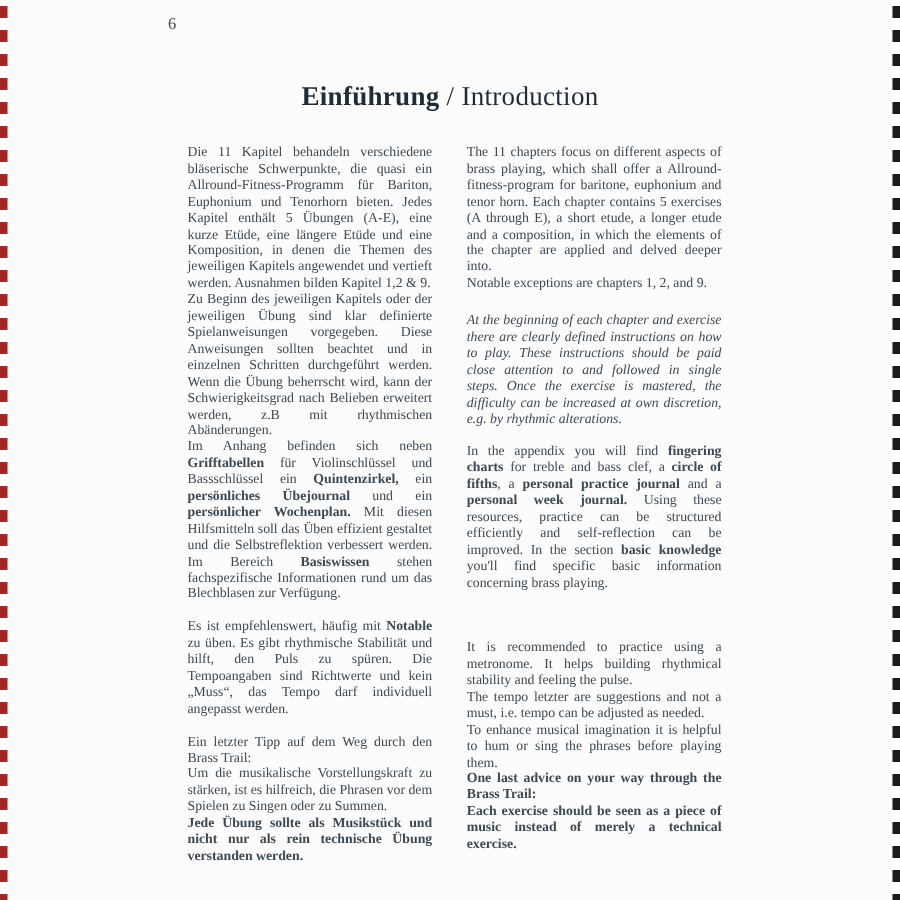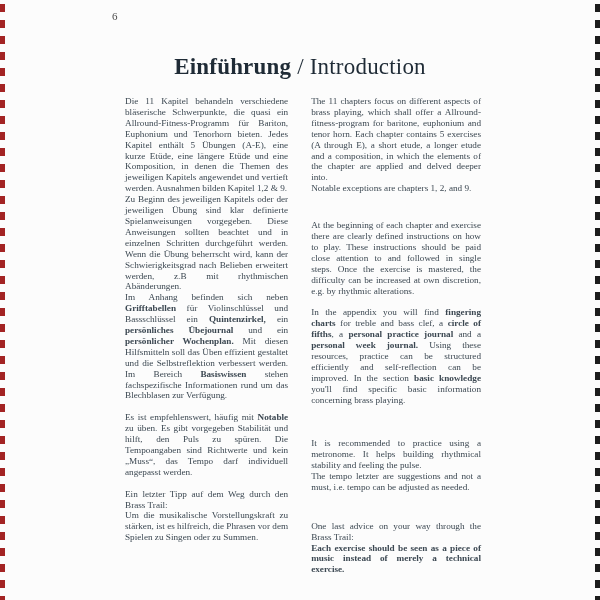--- a/index.html
+++ b/index.html
@@ -19,21 +19,21 @@
   }
   .edge{position:absolute;top:4px;bottom:0;width:5px;}
   .edge-left{left:0;background:repeating-linear-gradient(180deg,var(--edge-left) 0 8px,transparent 8px 16px);}
   .edge-right{right:0;background:repeating-linear-gradient(180deg,var(--edge-right) 0 8px,transparent 8px 16px);}
   .page-number{
     position:absolute;left:112px;top:10px;
     font-size:11px;color:var(--page-num);letter-spacing:.3px;
   }
   .title{
     position:absolute;top:54px;left:0;width:100%;margin:0;
-    text-align:center;font-size:23px;font-weight:normal;
+    text-align:center;font-size:18px;font-weight:normal;
     color:var(--title-text);letter-spacing:.2px;
   }
   .title .t-de{font-weight:bold;}
   .columns{
     position:absolute;top:96px;left:125px;width:356px;
     display:flex;gap:23px;align-items:flex-start;
   }
   .col{
     font-size:9.2px;line-height:var(--line);color:var(--body-text);
     text-align:justify;
@@ -52,28 +52,30 @@
 
   <div class="page-number">6</div>
 
   <h1 class="title"><span class="t-de">Einführung</span><span class="t-sep"> / </span><span class="t-en">Introduction</span></h1>
 
   <div class="columns">
     <div class="col col-left" id="col-left" lang="de">
         <p><span>Die 11 Kapitel behandeln verschiedene bläserische Schwerpunkte, die quasi ein Allround-Fitness-Programm für Bariton, Euphonium und Tenorhorn bieten. Jedes Kapitel enthält 5 Übungen (A-E), eine kurze Etüde, eine längere Etüde und eine Komposition, in denen die Themen des jeweiligen Kapitels angewendet und vertieft werden. Ausnahmen bilden Kapitel 1,2 &amp; 9.</span></p>
         <p><span>Zu Beginn des jeweiligen Kapitels oder der jeweiligen Übung sind klar definierte Spielanweisungen vorgegeben. Diese Anweisungen sollten beachtet und in einzelnen Schritten durchgeführt werden. Wenn die Übung beherrscht wird, kann der Schwierigkeitsgrad nach Belieben erweitert werden, z.B mit rhythmischen Abänderungen.</span></p>
         <p><span>Im Anhang befinden sich neben </span><strong>Grifftabellen</strong><span> für Violinschlüssel und Bassschlüssel ein </span><strong>Quintenzirkel,</strong><span> ein </span><strong>persönliches Übejournal</strong><span> und ein </span><strong>persönlicher Wochenplan.</strong><span> Mit diesen Hilfsmitteln soll das Üben effizient gestaltet und die Selbstreflektion verbessert werden. Im Bereich </span><strong>Basiswissen</strong><span> stehen fachspezifische Informationen rund um das Blechblasen zur Verfügung.</span></p>
-        <p style="margin-top: 10.9px;"><span>Es ist empfehlenswert, häufig mit </span><strong>Notable</strong><span> zu üben. Es gibt vorgegeben Stabilität und hilft, den Puls zu spüren. Die Tempoangaben sind Richtwerte und kein „Muss“, das Tempo darf individuell angepasst werden.</span></p>
+        <p style="margin-top: 10.9px;"><span>Es ist empfehlenswert, häufig mit </span><strong>Notable</strong><span> zu üben. Es gibt rhythmische Stabilität und hilft, den Puls zu spüren. Die Tempoangaben sind Richtwerte und kein „Muss“, das Tempo darf individuell angepasst werden.</span></p>
         <p style="margin-top: 10.9px;"><span>Ein letzter Tipp auf dem Weg durch den Brass Trail:</span></p>
         <p><span>Um die musikalische Vorstellungskraft zu stärken, ist es hilfreich, die Phrasen vor dem Spielen zu Singen oder zu Summen.</span></p>
+        <p><strong>Jede Übung sollte als Musikstück und nicht nur als rein technische Übung verstanden werden.</strong></p>
       </div>
     <div class="col col-right" id="col-right" lang="en">
         <p><span>The 11 chapters focus on different aspects of brass playing, which shall offer a Allround-fitness-program for baritone, euphonium and tenor horn. Each chapter contains 5 exercises (A through E), a short etude, a longer etude and a composition, in which the elements of the chapter are applied and delved deeper into.</span></p>
         <p><span>Notable exceptions are chapters 1, 2, and 9.</span></p>
-        <p style="margin-top: 26px;"><span>At the beginning of each chapter and exercise there are clearly defined instructions on how to play. These instructions should be paid close attention to and followed in single steps. Once the exercise is mastered, the difficulty can be increased at own discretion, e.g. by rhythmic alterations.</span></p>
+        <p style="margin-top: 14px; font-style: italic;"><span>At the beginning of each chapter and exercise there are clearly defined instructions on how to play. These instructions should be paid close attention to and followed in single steps. Once the exercise is mastered, the difficulty can be increased at own discretion, e.g. by rhythmic alterations.</span></p>
         <p style="margin-top: 10.9px;"><span>In the appendix you will find </span><strong>fingering charts</strong><span> for treble and bass clef, a </span><strong>circle of fifths</strong><span>, a </span><strong>personal practice journal</strong><span> and a </span><strong>personal week journal.</strong><span> Using these resources, practice can be structured efficiently and self-reflection can be improved. In the section </span><strong>basic knowledge</strong><span> you'll find specific basic information concerning brass playing.</span></p>
         <p style="margin-top: 32.7px;"><span>It is recommended to practice using a metronome. It helps building rhythmical stability and feeling the pulse.</span></p>
         <p><span>The tempo letzter are suggestions and not a must, i.e. tempo can be adjusted as needed.</span></p>
-        <p style="margin-top: 28px;"><span>One last advice on your way through the Brass Trail:</span></p>
+        <p><span>To enhance musical imagination it is helpful to hum or sing the phrases before playing them.</span></p>
+        <p style="margin-top: 0; font-weight: bold;"><span>One last advice on your way through the Brass Trail:</span></p>
         <p><strong>Each exercise should be seen as a piece of music instead of merely a technical exercise.</strong></p>
       </div>
   </div>
 </div>
 
 </body></html>

